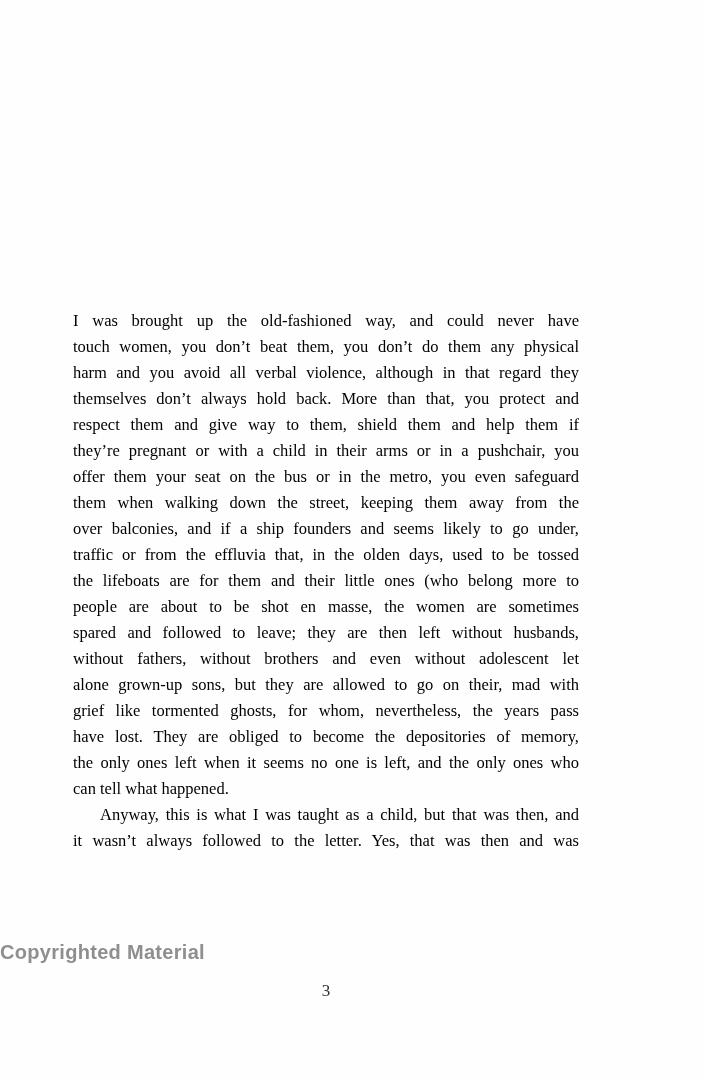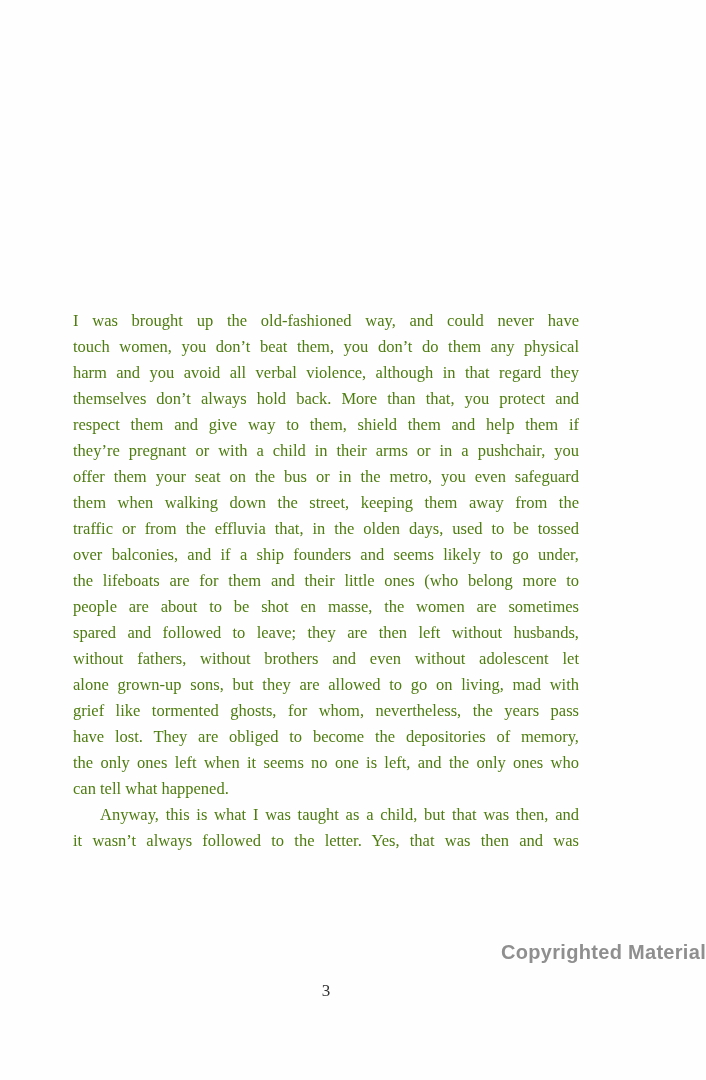--- a/index.html
+++ b/index.html
@@ -12,42 +12,42 @@
     width: 706px;
     height: 1080px;
     background: #fefefe;
     overflow: hidden;
   }
   .text-block {
     position: absolute;
     left: 73px;
     top: 308px;
     width: 506px;
-    color: #4d7c0f;
+    color: #000000;
     font-family: "Liberation Serif", "DejaVu Serif", serif;
     font-size: 16.5px;
     line-height: 26px;
   }
   .paragraph { margin: 0; padding: 0; }
   .line {
     text-align: justify;
     text-align-last: justify;
   }
   .line.para-end {
     text-align-last: left;
   }
   .line.indent {
     text-indent: 27px;
   }
   .copyright-notice {
     position: absolute;
     left: 0;
     top: 941px;
     width: 706px;
-    text-align: right;
+    text-align: left;
     font-family: "Liberation Sans", "DejaVu Sans", sans-serif;
     font-weight: bold;
     font-size: 20px;
     letter-spacing: 0.3px;
     color: #8f8f8f;
   }
   .page-number {
     position: absolute;
     left: 73px;
     top: 981px;
@@ -67,27 +67,27 @@
 
     <div class="paragraph">
       <div class="line">I was brought up the old-fashioned way, and could never have</div>
       <div class="line">touch women, you don’t beat them, you don’t do them any physical</div>
       <div class="line">harm and you avoid all verbal violence, although in that regard they</div>
       <div class="line">themselves don’t always hold back. More than that, you protect and</div>
       <div class="line">respect them and give way to them, shield them and help them if</div>
       <div class="line">they’re pregnant or with a child in their arms or in a pushchair, you</div>
       <div class="line">offer them your seat on the bus or in the metro, you even safeguard</div>
       <div class="line">them when walking down the street, keeping them away from the</div>
+      <div class="line">over balconies, and if a ship founders and seems likely to go under,</div>
       <div class="line">traffic or from the effluvia that, in the olden days, used to be tossed</div>
-      <div class="line">over balconies, and if a ship founders and seems likely to go under,</div>
       <div class="line">the lifeboats are for them and their little ones (who belong more to</div>
       <div class="line">people are about to be shot en masse, the women are sometimes</div>
       <div class="line">spared and followed to leave; they are then left without husbands,</div>
       <div class="line">without fathers, without brothers and even without adolescent let</div>
-      <div class="line">alone grown-up sons, but they are allowed to go on living, mad with</div>
+      <div class="line">alone grown-up sons, but they are allowed to go on their, mad with</div>
       <div class="line">grief like tormented ghosts, for whom, nevertheless, the years pass</div>
       <div class="line">have lost. They are obliged to become the depositories of memory,</div>
       <div class="line">the only ones left when it seems no one is left, and the only ones who</div>
       <div class="line para-end">can tell what happened.</div>
     </div>
 
     <div class="paragraph">
       <div class="line indent">Anyway, this is what I was taught as a child, but that was then, and</div>
       <div class="line">it wasn’t always followed to the letter. Yes, that was then and was</div>
     </div>

